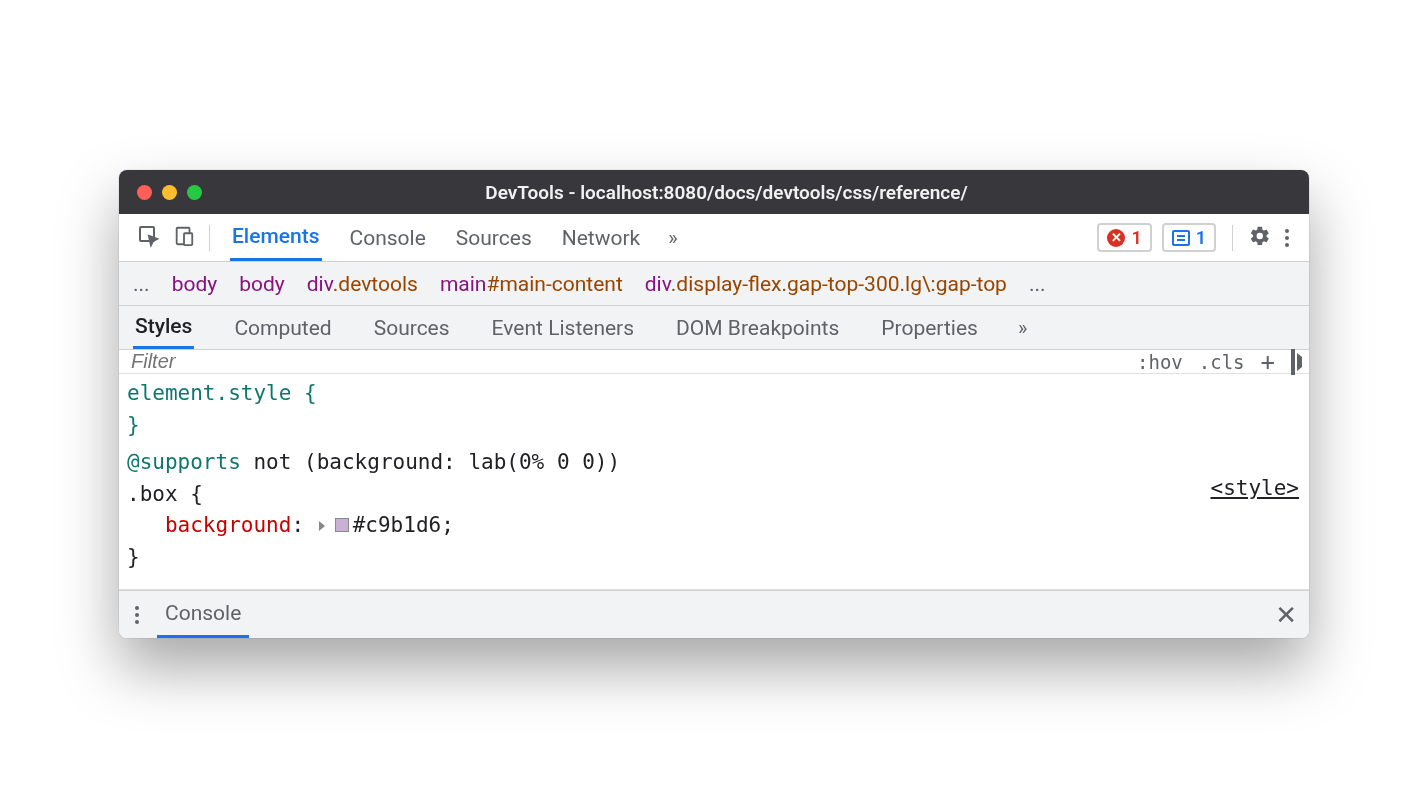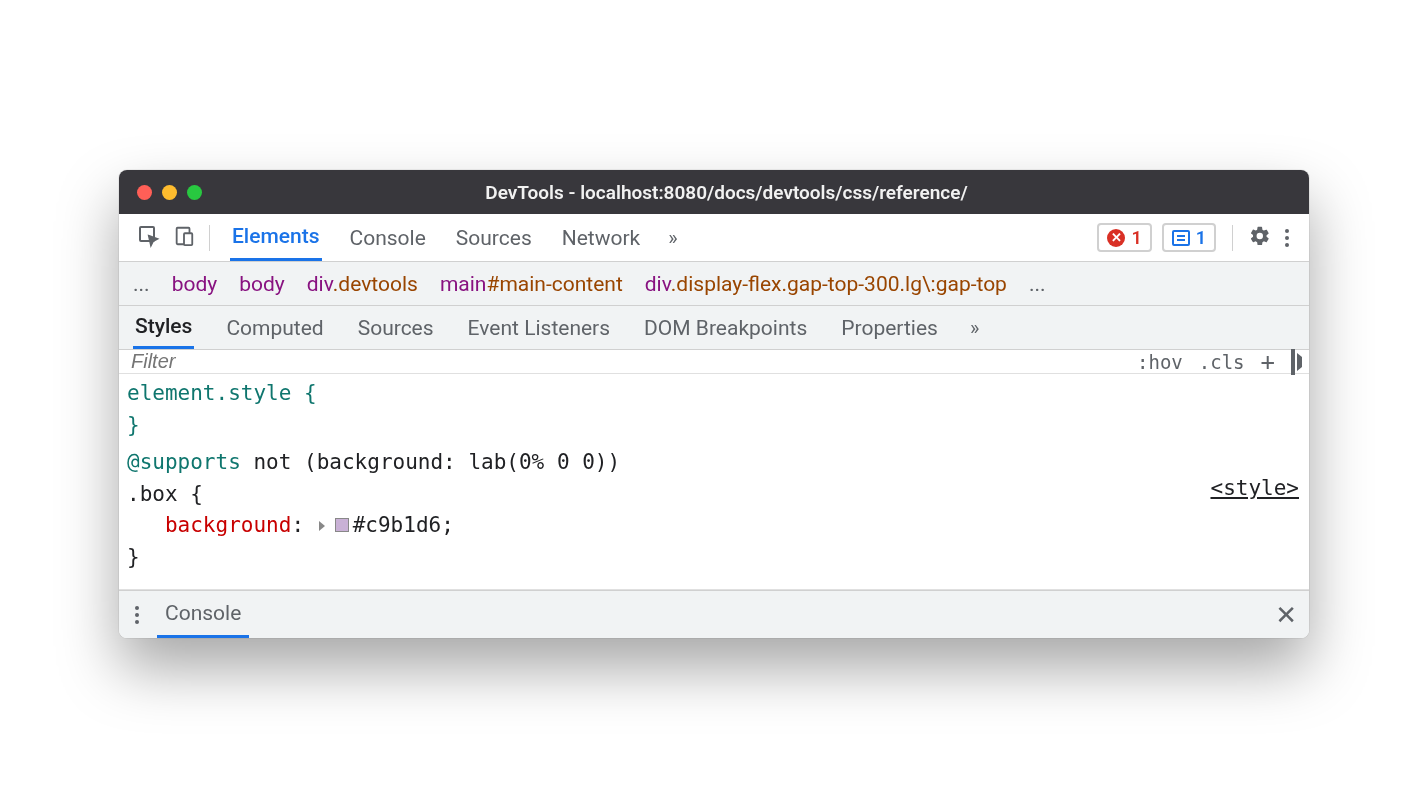--- a/index.html
+++ b/index.html
@@ -23,21 +23,21 @@
 .badge.err { color:#d93025; }
 .badge.msg { color:#1a73e8; }
 .err-circle{width:18px;height:18px;border-radius:50%;background:#d93025;color:#fff;display:flex;align-items:center;justify-content:center;font-size:13px;font-weight:bold}
 .msg-ico{width:18px;height:16px;border:2px solid #1a73e8;border-radius:2px;position:relative;}
 .msg-ico:after{content:"";position:absolute;left:3px;top:3px;width:8px;height:2px;background:#1a73e8;box-shadow:0 4px 0 #1a73e8;}
 .breadcrumb { height:44px; display:flex; align-items:center; border-bottom:1px solid #d0d0d0; background:#f1f3f4; padding:0 14px; gap:22px; overflow:hidden; white-space:nowrap; font-size:21px;}
 .bc-dots{color:#5f6368}
 .bc-tag{color:#881280}
 .bc-class{color:#994500}
 .bc-id{color:#994500}
-.sub-tabs{height:44px;display:flex;align-items:center;gap:30px;padding:0 14px;border-bottom:1px solid #d0d0d0;background:#f1f3f4}
+.sub-tabs{height:44px;display:flex;align-items:center;gap:38px;padding:0 14px;border-bottom:1px solid #d0d0d0;background:#f1f3f4}
 .sub-tab{font-size:21px;color:#5f6368;cursor:pointer;padding:8px 2px}
 .sub-tab.active{color:#202124;border-bottom:3px solid #1a73e8;font-weight:500}
 .filter-row{height:24px;display:flex;align-items:center;border-bottom:1px solid #e0e0e0}
 .filter-input{flex:1;border:none;outline:none;font-size:20px;padding:6px 12px;color:#5f6368;font-style:italic;background:transparent}
 .filter-tools{display:flex;align-items:center;gap:16px;padding:0 14px;font-family:ui-monospace,Menlo,monospace;font-size:19px;color:#5f6368}
 .ft{cursor:pointer}
 .styles{background:#fff;padding:4px 8px 10px;font-family:ui-monospace,Menlo,monospace;font-size:21px;line-height:1.5;color:#202124;border-bottom:1px solid #e0e0e0}
 .rule{position:relative;margin-bottom:6px}
 .gray{color:#0f766e}
 .prop{color:#c80000}

